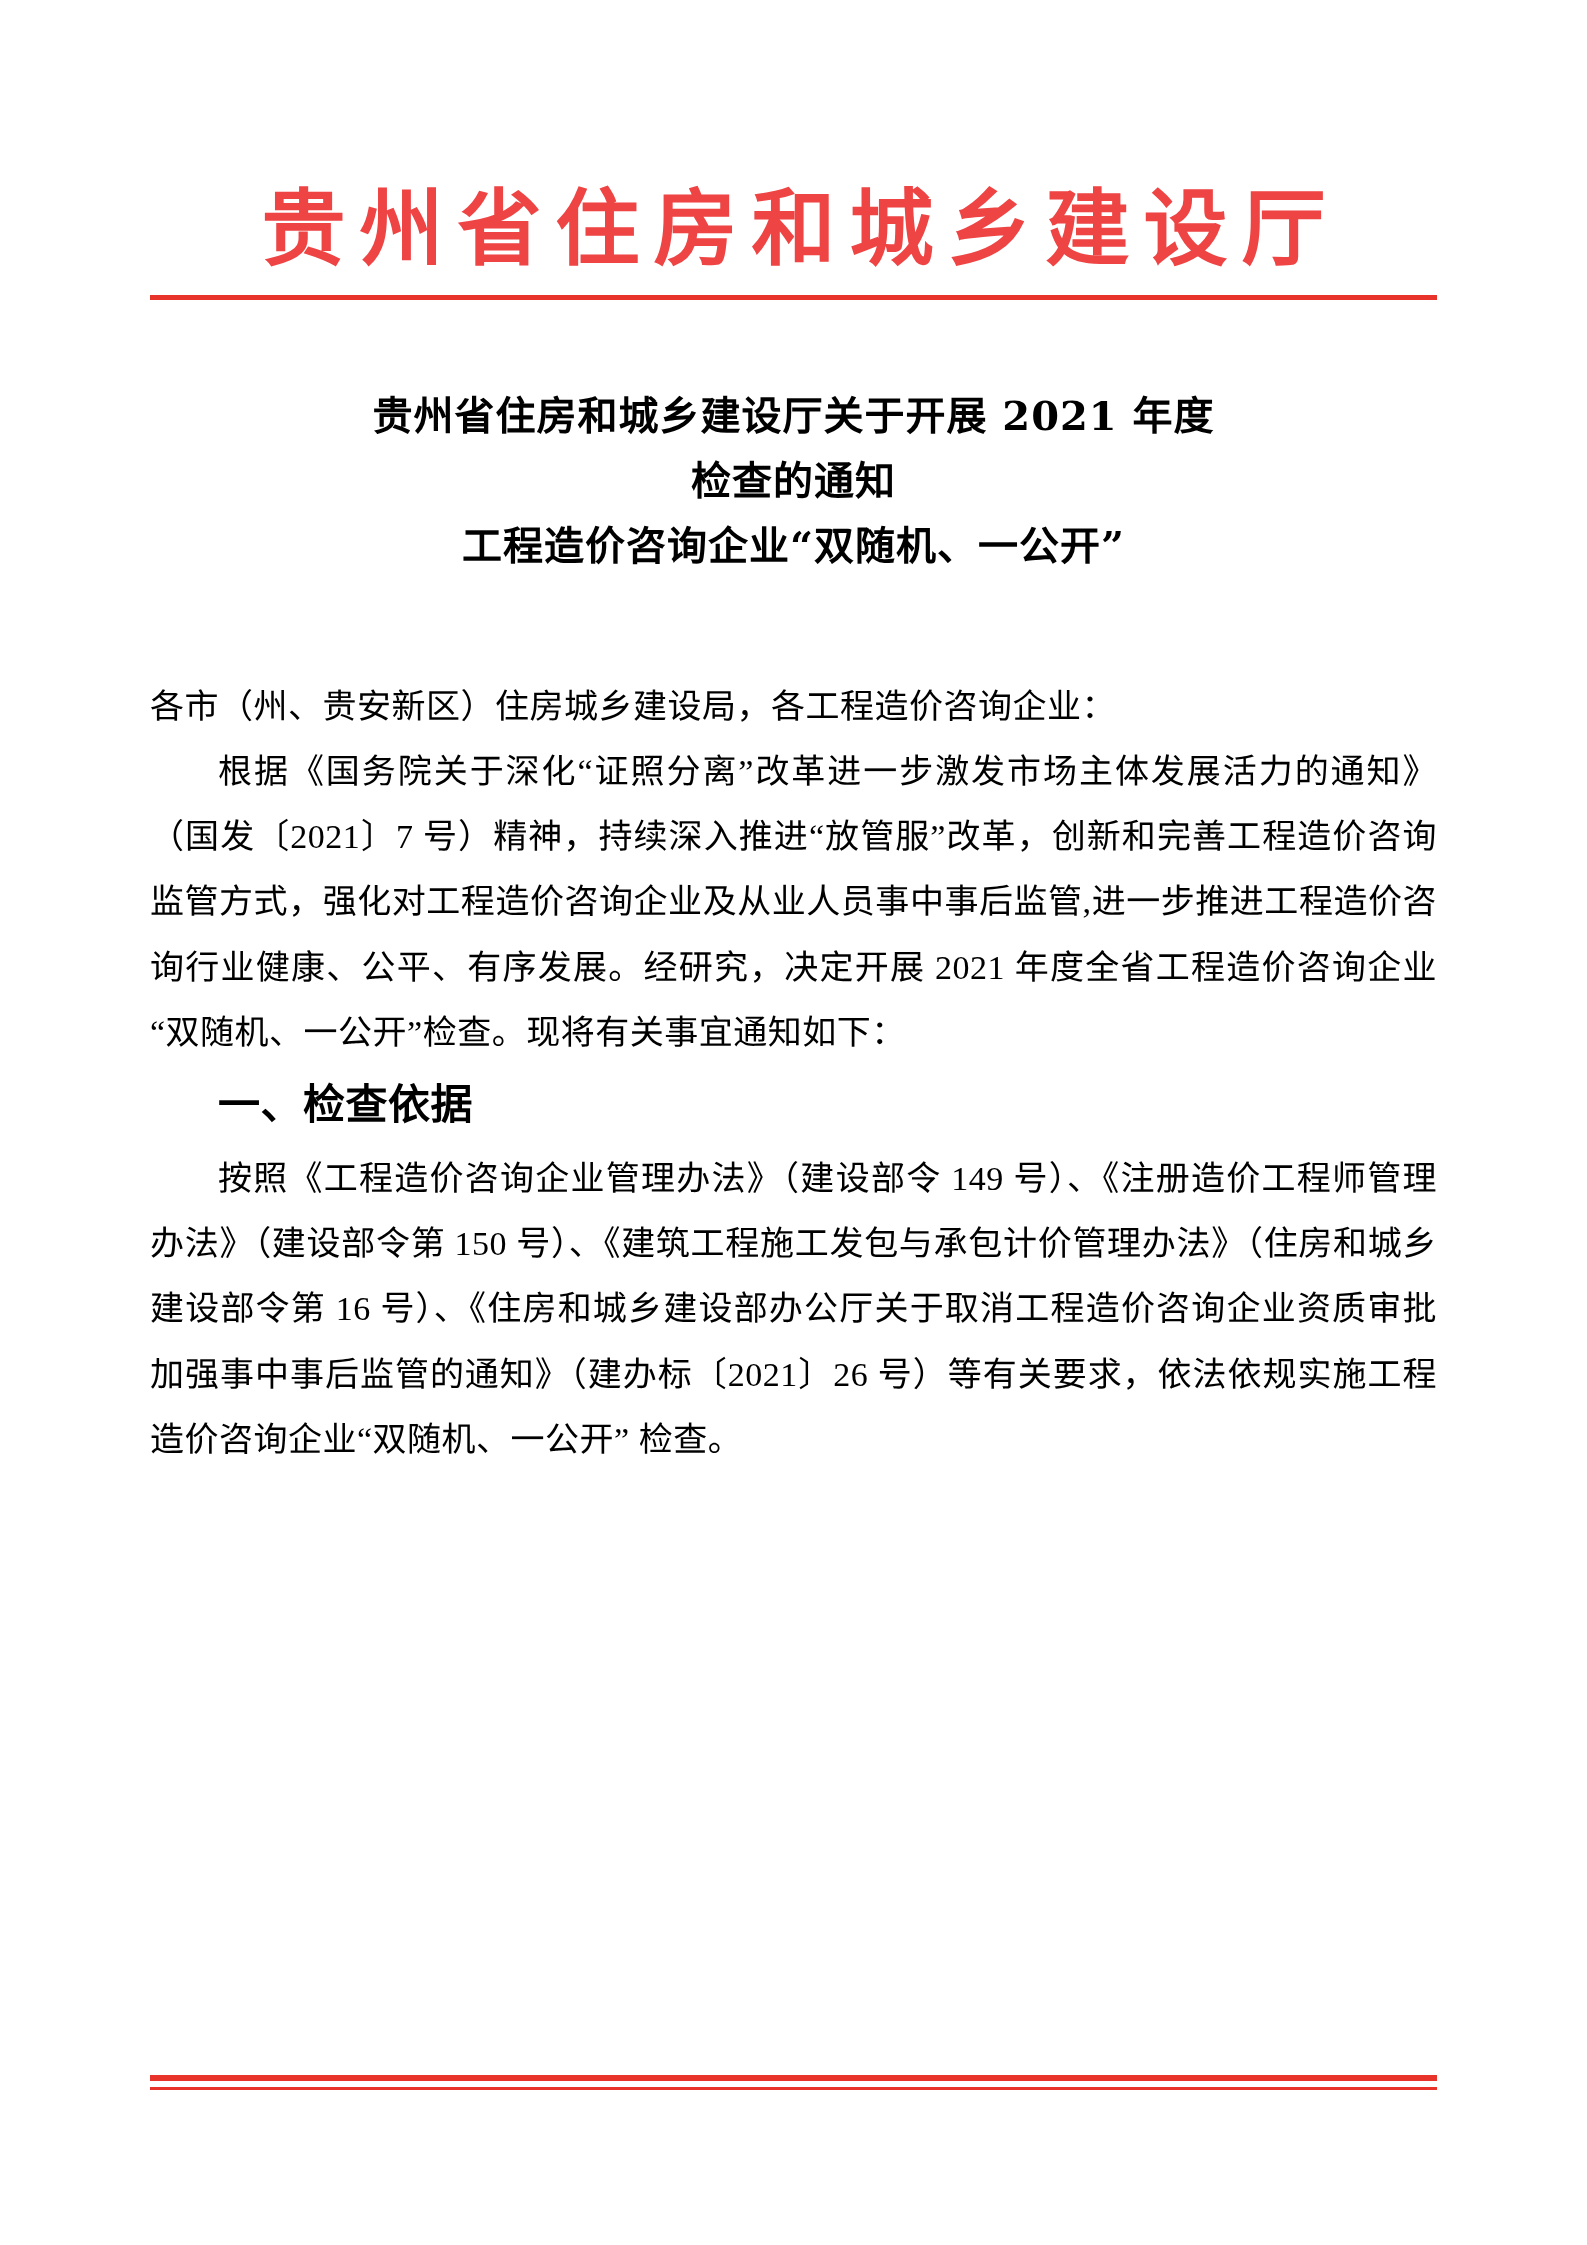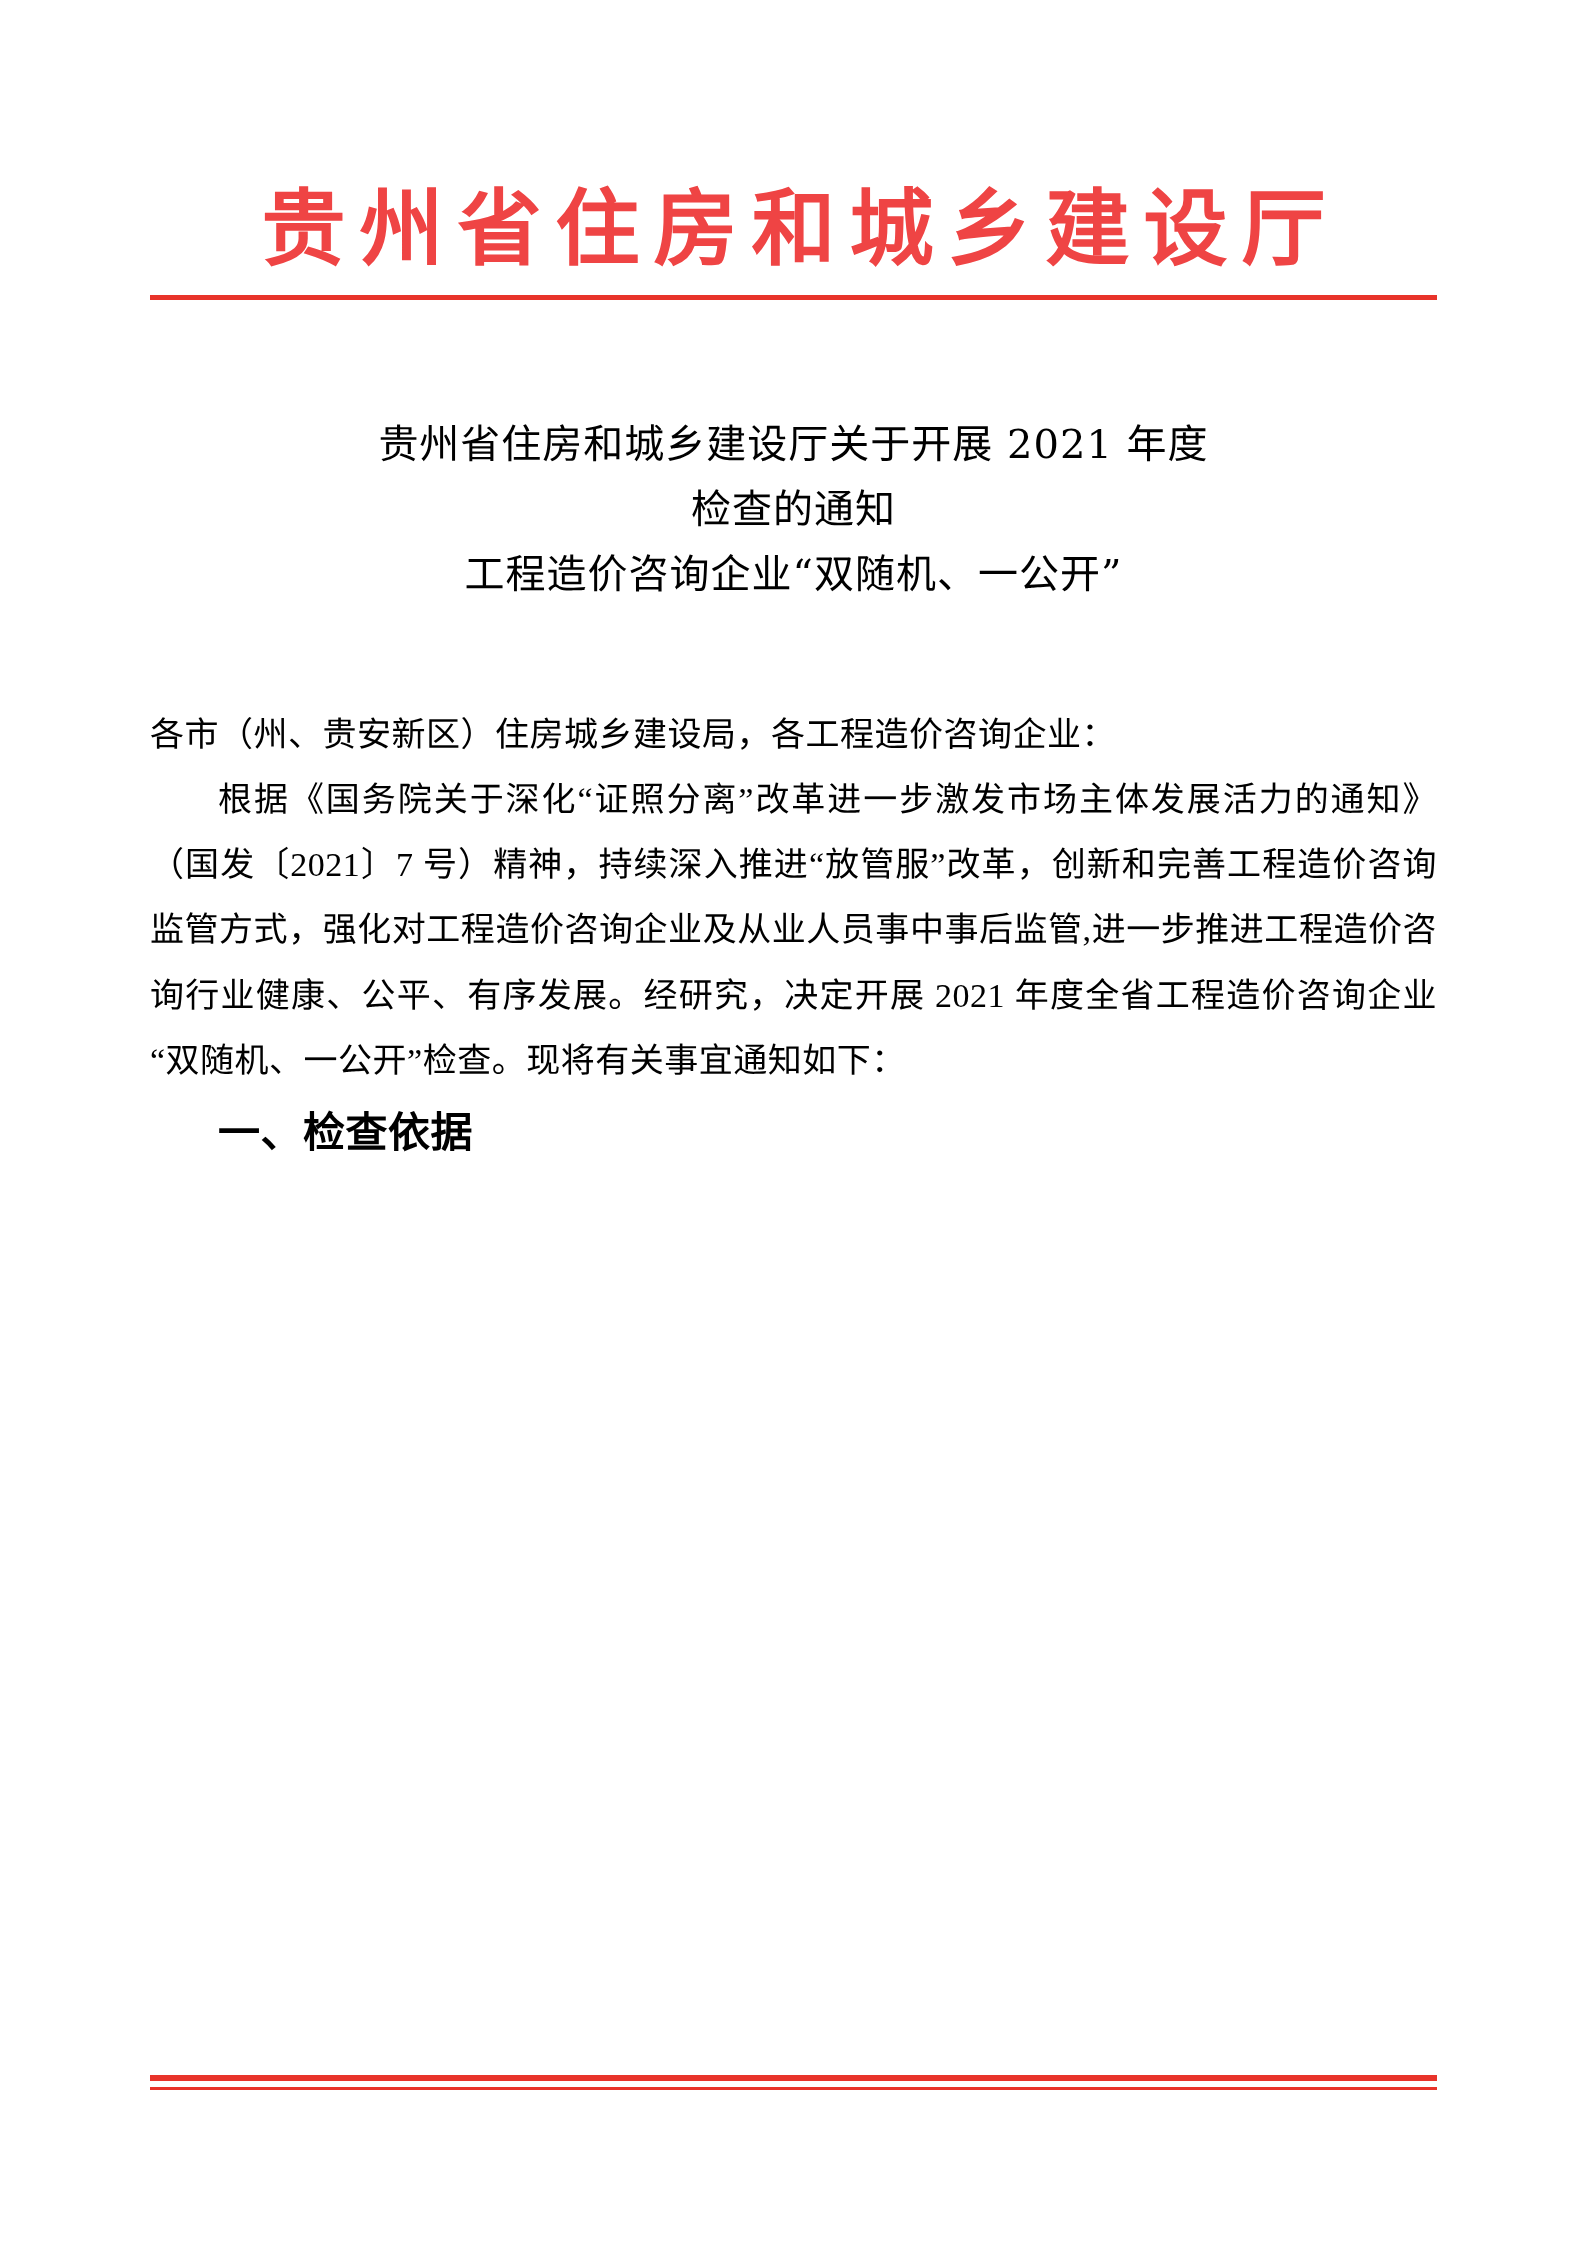--- a/index.html
+++ b/index.html
@@ -41,24 +41,24 @@
   }
   .masthead-rule {
     margin-top: 22px;
     height: 5px;
     background: #e8332a;
     width: 100%;
   }
 
   
   .doc-title {
-    margin-top: 112px;
+    margin-top: 84px;
     text-align: center;
     font-family: "DejaVu Serif", "Liberation Serif", serif;
-    font-weight: normal;
+    font-weight: bold;
     font-size: 40px;
     line-height: 1.62;
     letter-spacing: 1px;
   }
   .doc-title .line {
     display: block;
     white-space: nowrap;
   }
 
   
@@ -121,20 +121,21 @@
     <span class="line">工程造价咨询企业“双随机、一公开”</span>
   </div>
 
   <div class="body-text">
     <p class="p-noindent">各市（州、贵安新区）住房城乡建设局，各工程造价咨询企业：</p>
 
     <p class="p-indent">根据《国务院关于深化“证照分离”改革进一步激发市场主体发展活力的通知》（国发〔2021〕7 号）精神，持续深入推进“放管服”改革，创新和完善工程造价咨询监管方式，强化对工程造价咨询企业及从业人员事中事后监管,进一步推进工程造价咨询行业健康、公平、有序发展。经研究，决定开展 2021 年度全省工程造价咨询企业“双随机、一公开”检查。现将有关事宜通知如下：</p>
 
     <p class="section-heading">一、检查依据</p>
 
+    <p class="p-indent">按照《工程造价咨询企业管理办法》（建设部令 149 号）、《注册造价工程师管理办法》（建设部令第 150 号）、《建筑工程施工发包与承包计价管理办法》（住房和城乡建设部令第 16 号）、《住房和城乡建设部办公厅关于取消工程造价咨询企业资质审批加强事中事后监管的通知》（建办标〔2021〕26 号）等有关要求，依法依规实施工程造价咨询企业“双随机、一公开” 检查。</p>
   </div>
 
   <div class="footer-rules">
     <div class="footer-rule-thick"></div>
     <div class="footer-rule-thin"></div>
   </div>
 
 </div>
 
 </body></html>

